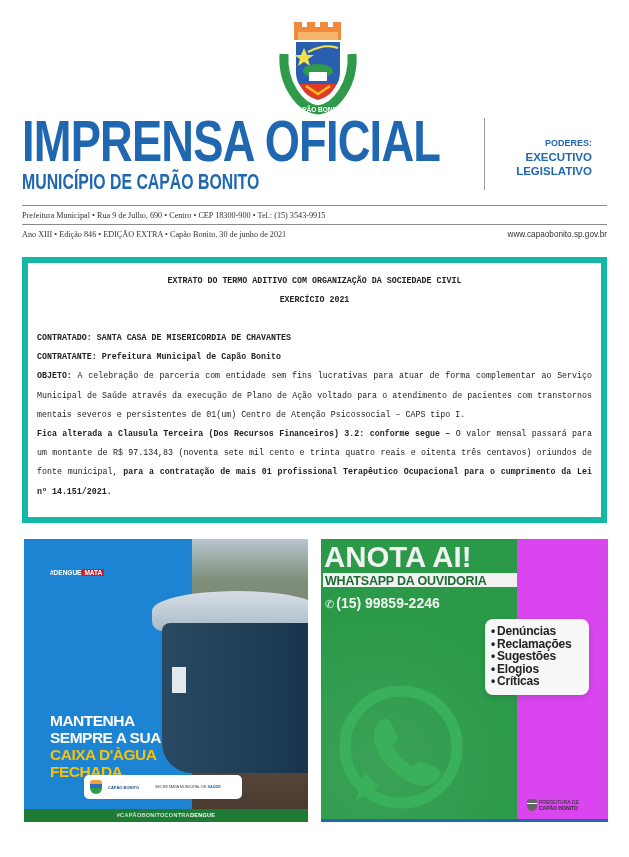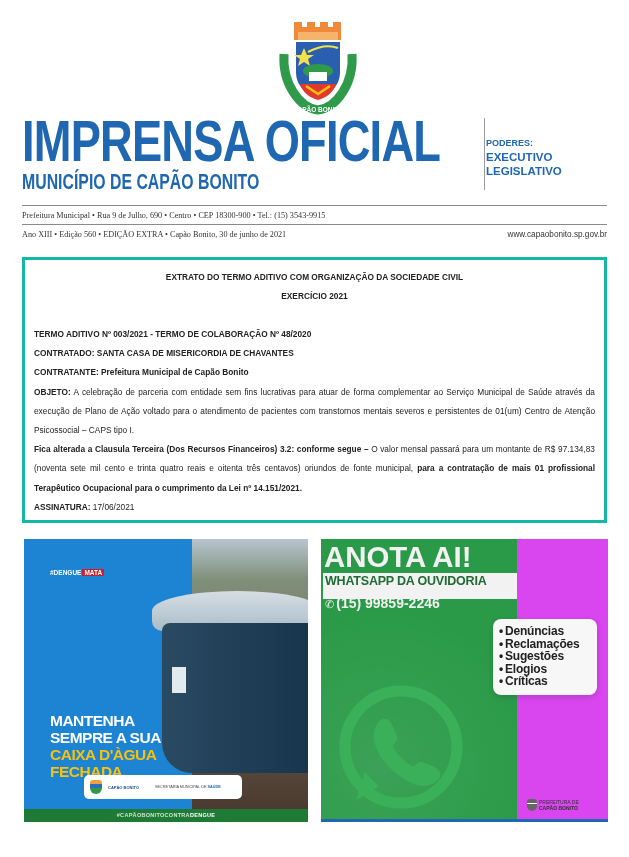--- a/index.html
+++ b/index.html
@@ -7,32 +7,32 @@
   body { position: relative; font-family: "Liberation Sans", sans-serif; color: #222; }
 
   
   .crest { position: absolute; left: 268px; top: 14px; width: 100px; height: 104px; }
   .title { position: absolute; left: 22px; top: 112px; font-family: "Liberation Sans", sans-serif;
            font-weight: bold; color: #1f67b0; font-size: 58px; line-height: 58px;
            transform: scaleX(0.78); transform-origin: left top; letter-spacing: -1px; white-space: nowrap; }
   .subtitle { position: absolute; left: 22px; top: 171px; font-weight: bold; color: #1f67b0; font-size: 22px;
            line-height: 22px; transform: scaleX(0.72); transform-origin: left top; white-space: nowrap; }
   .vsep { position: absolute; left: 484px; top: 118px; width: 1px; height: 72px; background: #9a9a9a; }
-  .poderes { position: absolute; left: 486px; top: 136px; width: 106px; text-align: left; color: #1f67b0; font-weight: bold; }
+  .poderes { position: absolute; left: 486px; top: 136px; width: 106px; text-align: right; color: #1f67b0; font-weight: bold; }
   .poderes .lbl { font-size: 9px; line-height: 14px; }
   .poderes .val { font-size: 11.5px; line-height: 14px; }
 
   .hr { position: absolute; left: 22px; width: 585px; height: 1px; background: #8a8a8a; }
   .infoline { position: absolute; left: 22px; font-size: 8.2px; color: #333; white-space: nowrap; font-family: Liberation Serif, serif; }
   .url { position: absolute; right: 22px; font-size: 8.2px; color: #333; }
 
   
   .extract { position: absolute; left: 22px; top: 257px; width: 585px; height: 266px;
-             border: 3px solid #14b8a6; padding: 8px 9px 0 9px;
-             font-family: Liberation Sans, sans-serif; font-size: 8.3px; color: #222; }
+             border: 6px solid #14b8a6; padding: 8px 9px 0 9px;
+             font-family: Liberation Mono, monospace; font-size: 8.3px; color: #222; }
   .extract .head { text-align: center; font-weight: bold; line-height: 19px; }
   .extract .spacer { height: 19px; }
   .extract p { line-height: 19.2px; text-align: justify; }
   .extract b { font-weight: bold; }
 
   
   .ad { position: absolute; top: 539px; height: 283px; overflow: hidden; }
   .ad-dengue { left: 24px; width: 284px; background: #1d84d3; }
   .ad-ouv { left: 321px; width: 287px; background: #d946ef; }
 
@@ -56,26 +56,26 @@
   .dengue-card .sec b { color: #1f67b0; }
   .dengue-foot { position: absolute; left: 0; bottom: 0; width: 100%; height: 13px; background: #1e7a35; color: #cfe6d3;
                  font-size: 5.5px; text-align: center; line-height: 13px; font-weight: bold; letter-spacing: 0.3px; }
   .dengue-foot b { color: #fff; }
 
   .ouv-green { position: absolute; left: 0; top: 0; width: 196px; height: 100%; background: #2a9a48; }
   .ouv-green:after { content: ""; position: absolute; left: 0; top: 0; right: 0; bottom: 0;
                      background: radial-gradient(circle at 30% 80%, rgba(255,255,255,0.08), rgba(0,0,0,0) 60%); }
   .ouv-title { position: absolute; left: 3px; top: 2px; color: #f2f2f2; font-weight: bold; font-size: 30px; line-height: 32px;
                transform: scaleX(0.98); transform-origin: left top; white-space: nowrap; }
-  .ouv-band { position: absolute; left: 2px; top: 34px; width: 194px; height: 26px; background: #f2f2f2; color: #1e6b33;
+  .ouv-band { position: absolute; left: 2px; top: 34px; width: 194px; height: 14px; background: #f2f2f2; color: #1e6b33;
               font-weight: bold; font-size: 12.5px; line-height: 17px; padding-left: 2px; white-space: nowrap; letter-spacing: -0.2px; }
   .ouv-phone { position: absolute; left: 4px; top: 56px; color: #f2f2f2; font-weight: bold; font-size: 14px; line-height: 16px; white-space: nowrap; }
   .ouv-phone .ph { font-size: 11px; font-weight: normal; margin-right: 2px; }
   .wa-icon { position: absolute; left: 10px; top: 138px; width: 140px; height: 140px; }
-  .ouv-list { position: absolute; left: 172px; top: 80px; width: 104px; height: 76px; background: #f7f7f7; border-radius: 8px;
+  .ouv-list { position: absolute; left: 164px; top: 80px; width: 104px; height: 76px; background: #f7f7f7; border-radius: 8px;
               box-shadow: 0 2px 6px rgba(0,0,0,0.15); padding: 6px 0 0 6px; }
   .ouv-list li { list-style: none; font-weight: bold; color: #222; font-size: 12px; line-height: 12.6px; white-space: nowrap; letter-spacing: -0.2px; }
   .ouv-list li:before { content: "\2022"; margin-right: 2px; }
   .ouv-logo { position: absolute; left: 206px; top: 260px; display: flex; align-items: center; gap: 2px; }
   .ouv-logo .mini-crest { width: 10px; height: 12px; background: linear-gradient(180deg,#666 0 30%,#fff 30% 40%,#666 40%); }
   .ouv-logo .t { font-size: 5px; color: #333; line-height: 6px; }
   .ouv-logo .t b { display: block; }
   .ouv-bottom { position: absolute; left: 0; bottom: 0; width: 100%; height: 3px; background: #1f67b0; }
 </style>
 </head>
@@ -101,34 +101,32 @@
   <div class="vsep"></div>
   <div class="poderes">
     <div class="lbl">PODERES:</div>
     <div class="val">EXECUTIVO</div>
     <div class="val">LEGISLATIVO</div>
   </div>
 
   <div class="hr" style="top:205px"></div>
   <div class="infoline" style="top:211px">Prefeitura Municipal • Rua 9 de Julho, 690 • Centro • CEP 18300-900 • Tel.: (15) 3543-9915</div>
   <div class="hr" style="top:224px"></div>
-  <div class="infoline" style="top:230px">Ano XIII • Edição 560 • EDIÇÃO EXTRA • Capão Bonito, 30 de junho de 2021</div>
+  <div class="infoline" style="top:230px">Ano XIII • Edição 846 • EDIÇÃO EXTRA • Capão Bonito, 30 de junho de 2021</div>
   <div class="url" style="top:230px">www.capaobonito.sp.gov.br</div>
 </div>
 
 <div class="extract">
   <div class="head">EXTRATO DO TERMO ADITIVO COM ORGANIZAÇÃO DA SOCIEDADE CIVIL</div>
   <div class="head">EXERCÍCIO 2021</div>
   <div class="spacer"></div>
-  <p><b>TERMO ADITIVO Nº 003/2021 - TERMO DE COLABORAÇÃO Nº 48/2020</b></p>
   <p><b>CONTRATADO:</b> <b>SANTA CASA DE MISERICORDIA DE CHAVANTES</b></p>
   <p><b>CONTRATANTE:</b> <b>Prefeitura Municipal de Capão Bonito</b></p>
   <p><b>OBJETO:</b> <span>A celebração de parceria com entidade sem fins lucrativas para atuar de forma complementar ao Serviço Municipal de Saúde através da execução de Plano de Ação voltado para o atendimento de pacientes com transtornos mentais severos e persistentes de 01(um) Centro de Atenção Psicossocial – CAPS tipo I.</span></p>
   <p><b>Fica alterada a Clausula Terceira (Dos Recursos Financeiros) 3.2: conforme segue –</b> <span>O valor mensal passará para um montante de R$ 97.134,83 (noventa sete mil cento e trinta quatro reais e oitenta três centavos) oriundos de fonte municipal,</span> <b>para a contratação de mais 01 profissional Terapêutico Ocupacional para o cumprimento da Lei nº 14.151/2021.</b></p>
-  <p><b>ASSINATURA:</b> <span>17/06/2021</span></p>
 </div>
 
 <div class="ad ad-dengue">
   <div class="dengue-photo"></div>
   <div class="tank-lid"></div>
   <div class="tank-body"></div>
   <div class="tank-logo"></div>
   <div class="dengue-tag">
     <span>#DENGUE</span><span class="mata">MATA</span>
   </div>

